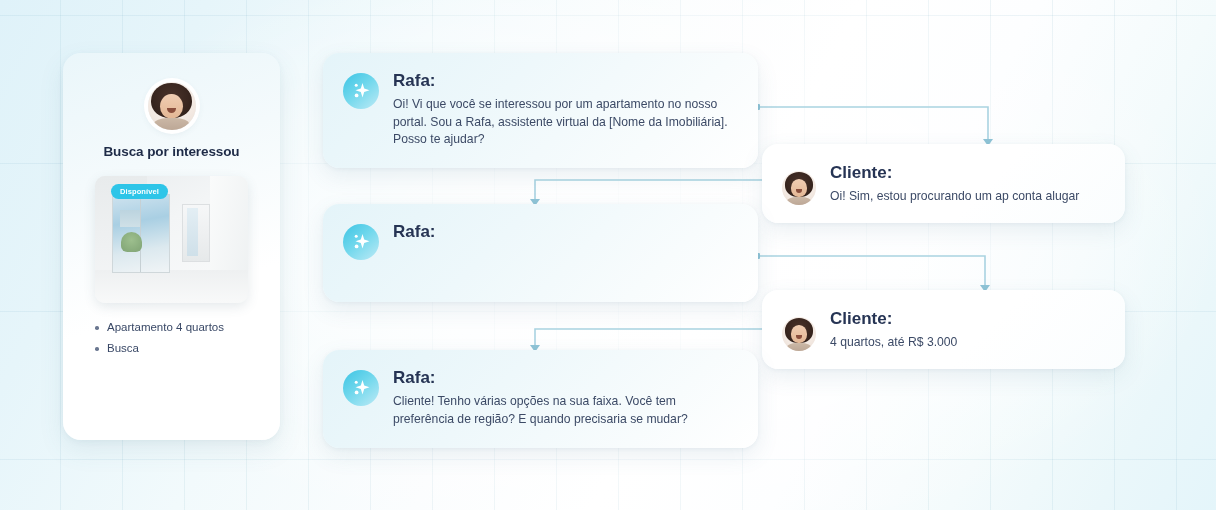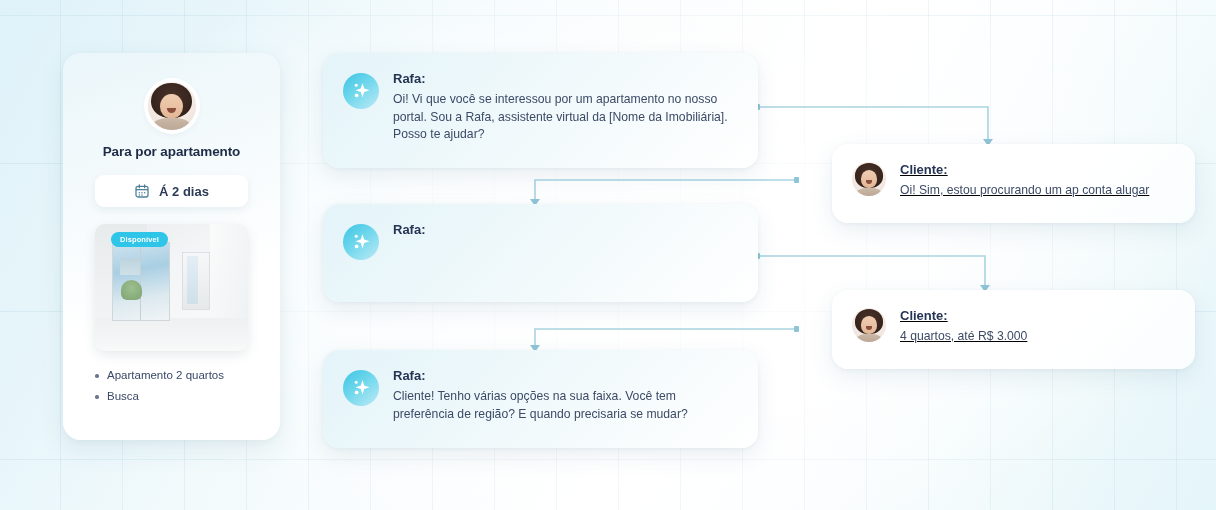--- a/index.html
+++ b/index.html
@@ -160,41 +160,40 @@
     border-radius: 16px;
     display: flex; gap: 14px;
     padding: 18px 20px;
     box-shadow: 0 8px 22px rgba(70,120,145,0.11), 0 1px 4px rgba(70,120,145,0.07);
   }
   .bubble.rafa {
     left: 323px; width: 435px;
     background: linear-gradient(135deg, #e4f4f9 0%, #eef8fb 40%, #f8fcfd 75%, #ffffff 100%);
   }
   .bubble.cliente {
-    left: 832px; width: 363px;
+    left: 762px; width: 363px;
     background: linear-gradient(135deg, #ffffff 0%, #ffffff 60%, #fafdfe 100%);
-    align-items: flex-start;
-    text-decoration: underline;
+    align-items: flex-end;
   }
   #rafa-1 { top: 53px; height: 115px; }
   #rafa-2 { top: 204px; height: 98px; }
   #rafa-3 { top: 350px; height: 98px; }
   #cliente-1 { top: 144px; height: 79px; }
   #cliente-2 { top: 290px; height: 79px; }
 
   .sparkle {
     flex: none; width: 36px; height: 36px; border-radius: 50%;
     background: linear-gradient(140deg, #3dc4e4 0%, #6fd7ec 45%, #bdeaf6 100%);
     position: relative; margin-top: 2px;
   }
   .sparkle svg { position:absolute; left:0; top:0; }
 
   .msg { min-width: 0; }
   .msg .who {
-    font-size: 13px; font-weight: 700; color:#263454; margin-bottom: 5px;
+    font-size: 17px; font-weight: 700; color:#263454; margin-bottom: 5px;
   }
   .msg .text {
     font-size: 12.2px; line-height: 17.5px; color:#3c4a66;
   }
   .cl-avatar { width: 34px; height: 34px; flex:none; }
 
   
   #wires { position:absolute; inset:0; pointer-events:none; }
 </style>
 </head>
@@ -227,52 +226,38 @@
     </g>
   </svg>
 
   <div id="prop-card">
     <div id="prop-avatar" class="avatar ring">
       <div class="hair"></div>
         <div class="face"></div>
         <div class="smile"></div>
         <div class="body"></div>
     </div>
-    <div id="prop-title">Para por apartamento</div>
-
-    <div id="date-chip">
-      <svg width="16" height="16" viewBox="0 0 24 24">
-        <rect x="3" y="5" width="18" height="16" rx="3" fill="none" stroke="#4e7f95" stroke-width="1.9"></rect>
-        <line x1="3" y1="10" x2="21" y2="10" stroke="#4e7f95" stroke-width="1.9"></line>
-        <line x1="8" y1="3" x2="8" y2="7" stroke="#4e7f95" stroke-width="1.9" stroke-linecap="round"></line>
-        <line x1="16" y1="3" x2="16" y2="7" stroke="#4e7f95" stroke-width="1.9" stroke-linecap="round"></line>
-        <circle cx="8" cy="14.5" r="1.1" fill="#4e7f95"></circle>
-        <circle cx="12" cy="14.5" r="1.1" fill="#4e7f95"></circle>
-        <circle cx="16" cy="14.5" r="1.1" fill="#4e7f95"></circle>
-        <circle cx="8" cy="18" r="1.1" fill="#4e7f95"></circle>
-        <circle cx="12" cy="18" r="1.1" fill="#4e7f95"></circle>
-      </svg>
-      <span class="label">Á 2 dias</span>
-    </div>
+    <div id="prop-title">Busca por interessou</div>
+
 
     <div id="photo">
       <div class="wall-l"></div>
       <div class="corner"></div>
       <div class="floor"></div>
       <div class="window">
           <div class="win-city"></div>
         </div>
       <div class="plant"></div>
       <div class="door"></div>
       <div class="door-in"></div>
       <div id="badge">Disponível</div>
     </div>
 
     <ul id="bullets">
-      <li>Apartamento 2 quartos</li>
+      <li>Apartamento 4 quartos</li>
       <li>Busca</li>
     </ul>
   </div>
 
   <div class="bubble rafa" id="rafa-1">
     <div class="sparkle">
       <svg width="36" height="36" viewBox="0 0 36 36">
         <path d="M19.5 10 L21.2 15.4 L26.5 17.2 L21.2 19 L19.5 24.4 L17.8 19 L12.5 17.2 L17.8 15.4 Z" fill="#ffffff"></path>
         <circle cx="13.2" cy="12.2" r="1.5" fill="#ffffff"></circle>
         <circle cx="13.6" cy="22.4" r="1.9" fill="#ffffff"></circle>

